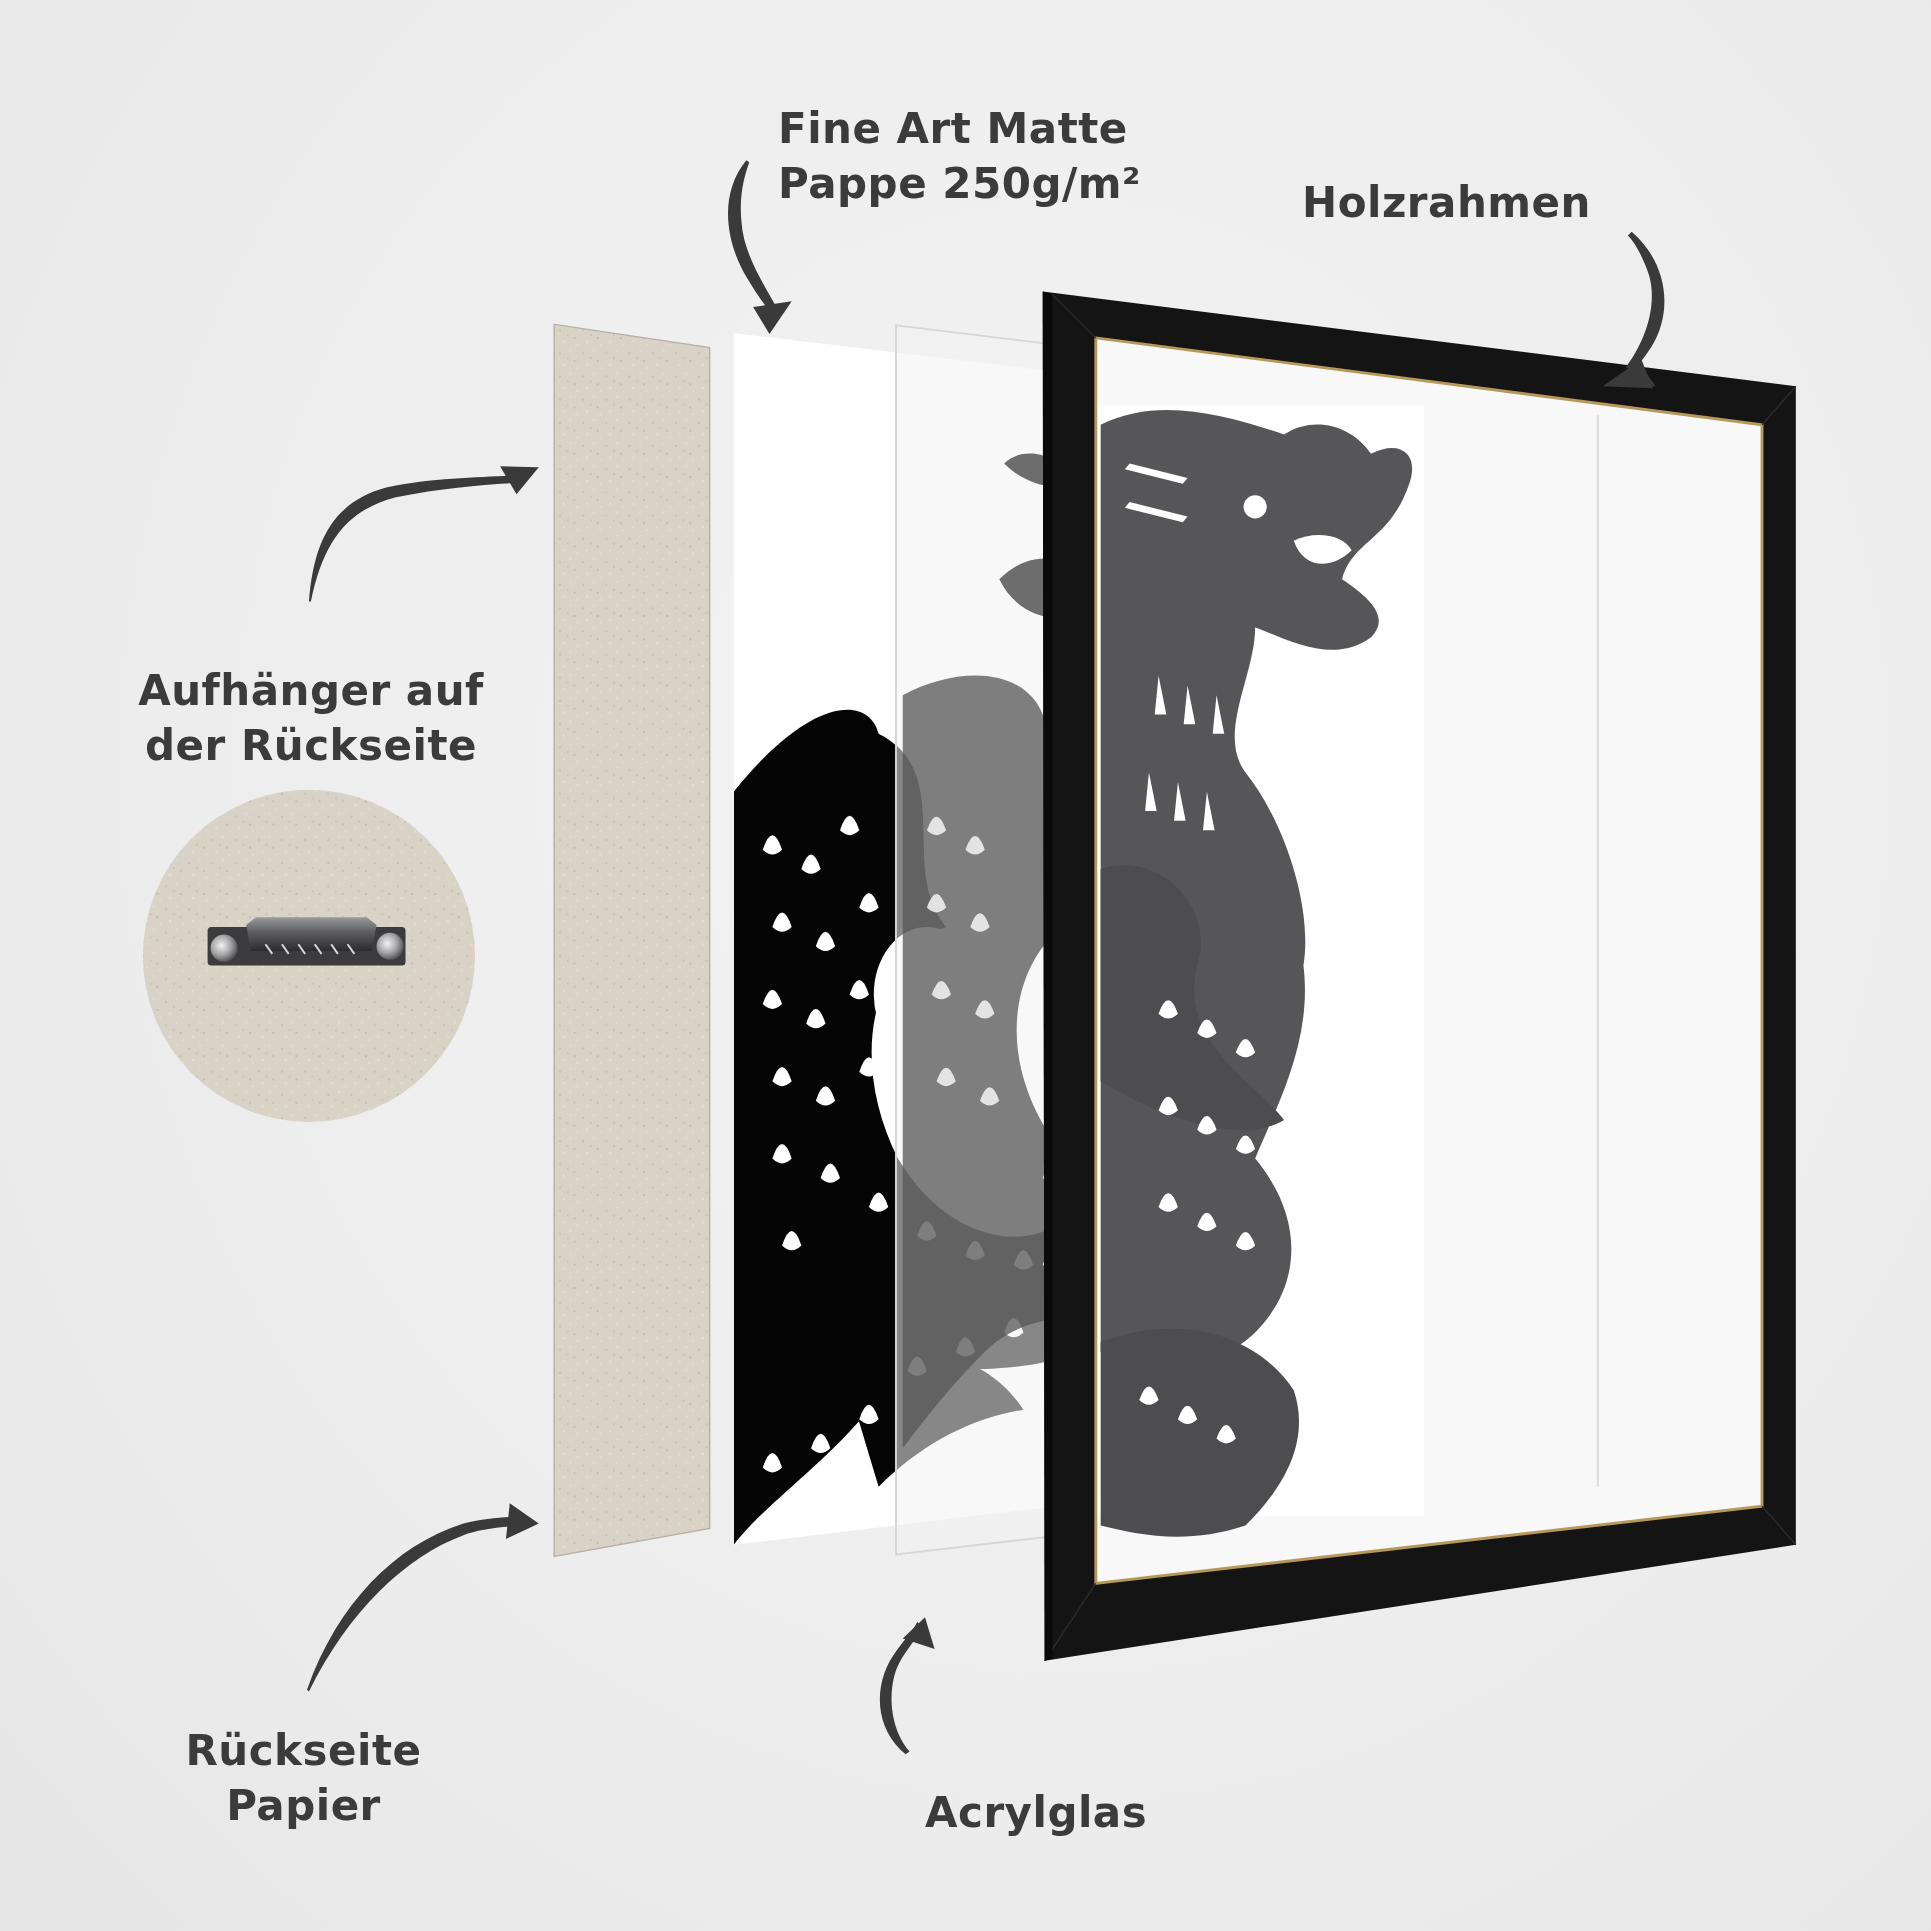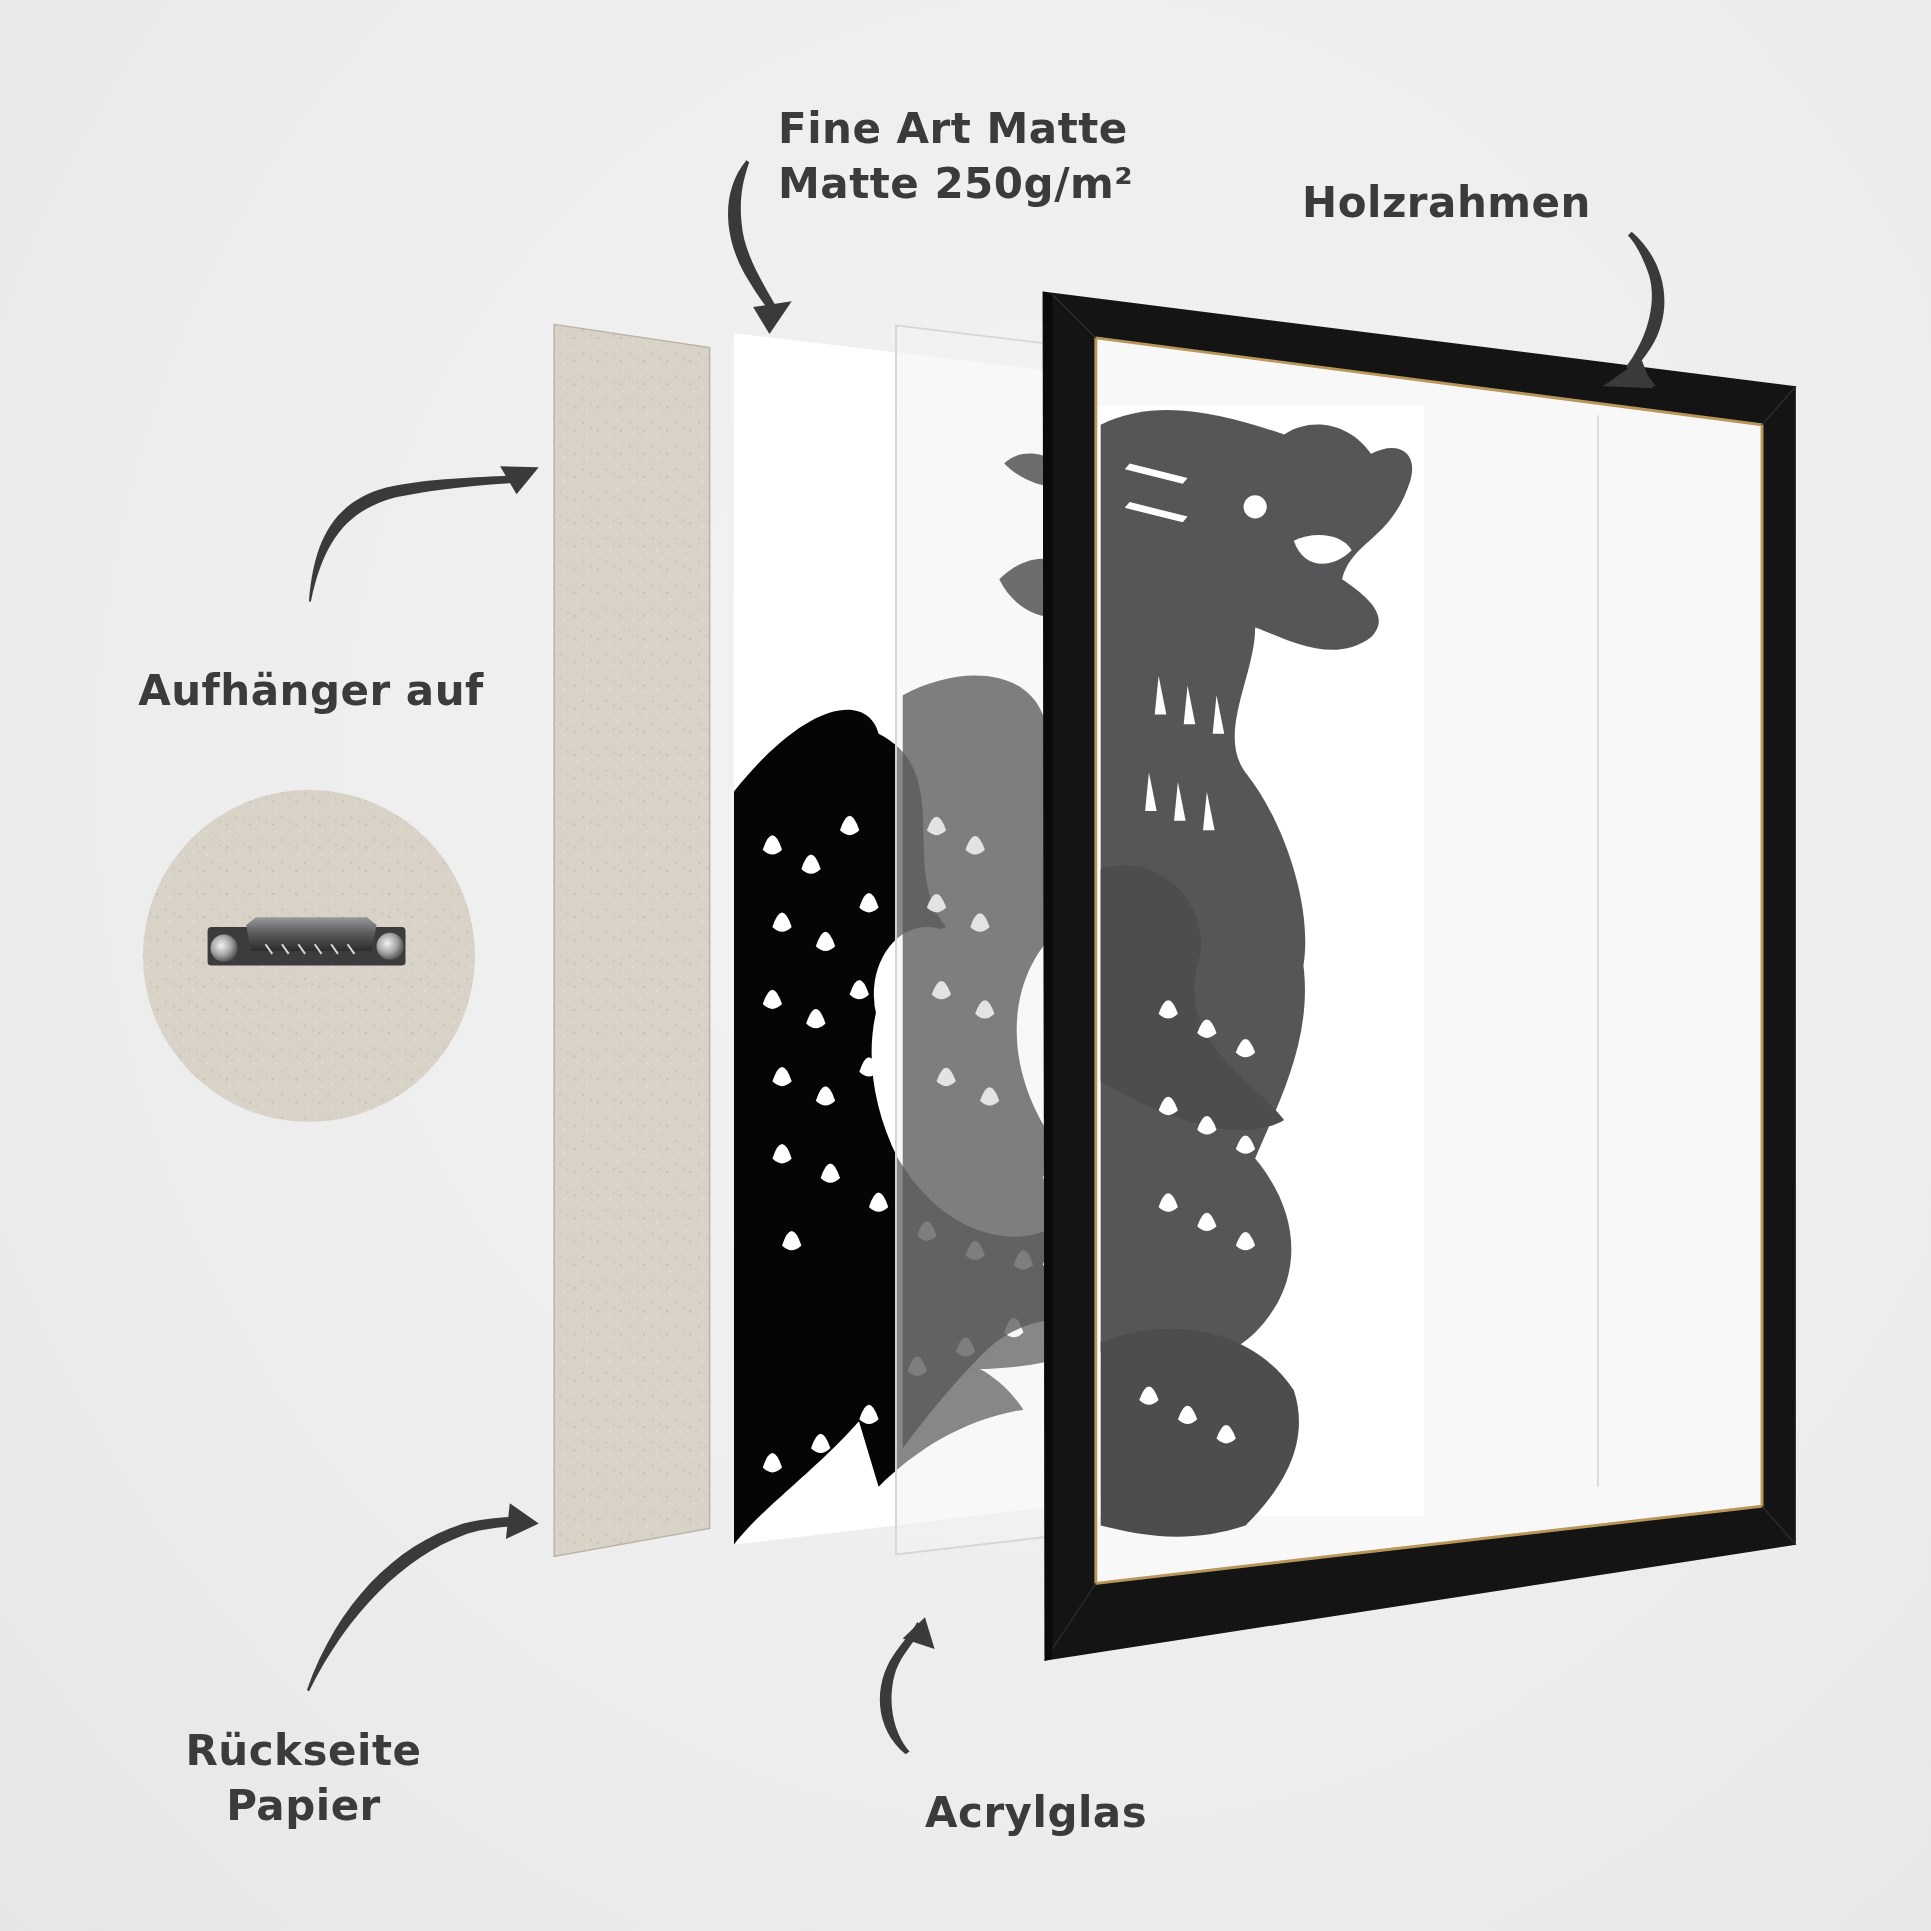--- a/index.html
+++ b/index.html
@@ -217,29 +217,30 @@
 
       <g>
         <path d="M938,1817 C905,1790 905,1745 925,1715 C935,1700 945,1690 950,1680 L956,1685 C948,1700 935,1712 928,1730 C918,1760 925,1795 942,1814 Z"></path>
         <polygon points="935,1697 958,1675 968,1708"></polygon>
       </g>
     </g>
   </svg>
 
   <div class="label left" style="left:778px; top:102px;">
     <span>Fine Art Matte</span>
-    <span>Matte 250g/m²</span>
+    <span>Pappe 250g/m²</span>
   </div>
 
   <div class="label left" style="left:1302px; top:176px;">
     <span>Holzrahmen</span>
   </div>
 
   <div class="label center" style="left:108px; top:664px; width:406px;">
     <span>Aufhänger auf</span>
+    <span>der Rückseite</span>
   </div>
 
   <div class="label center" style="left:154px; top:1724px; width:299px;">
     <span>Rückseite</span>
     <span>Papier</span>
   </div>
 
   <div class="label left" style="left:925px; top:1786px;">
     <span>Acrylglas</span>
   </div>

